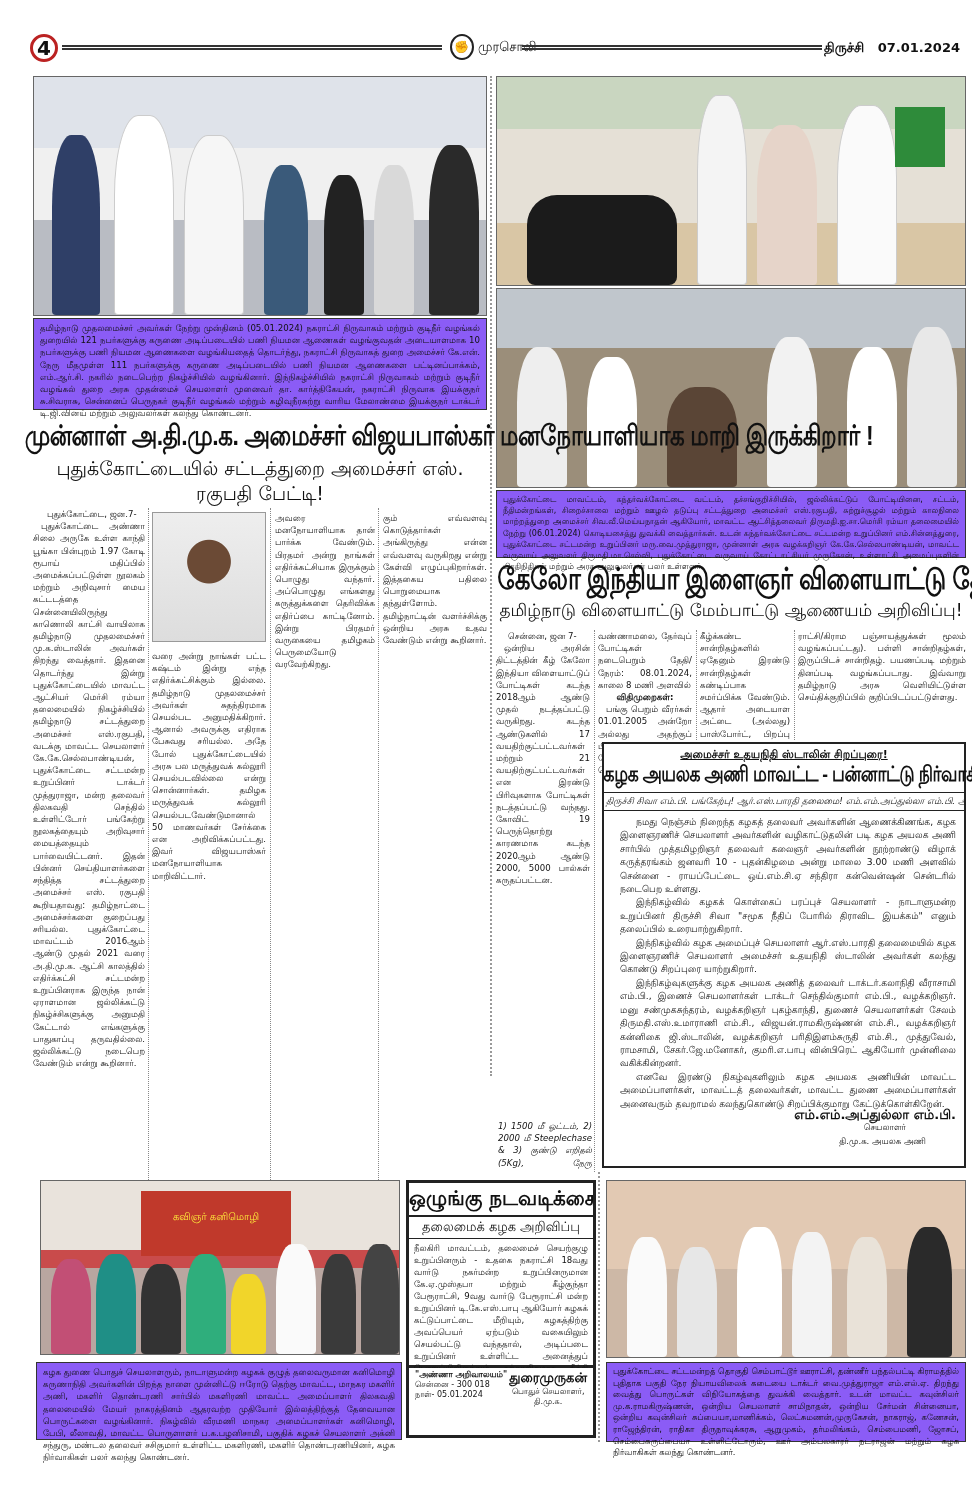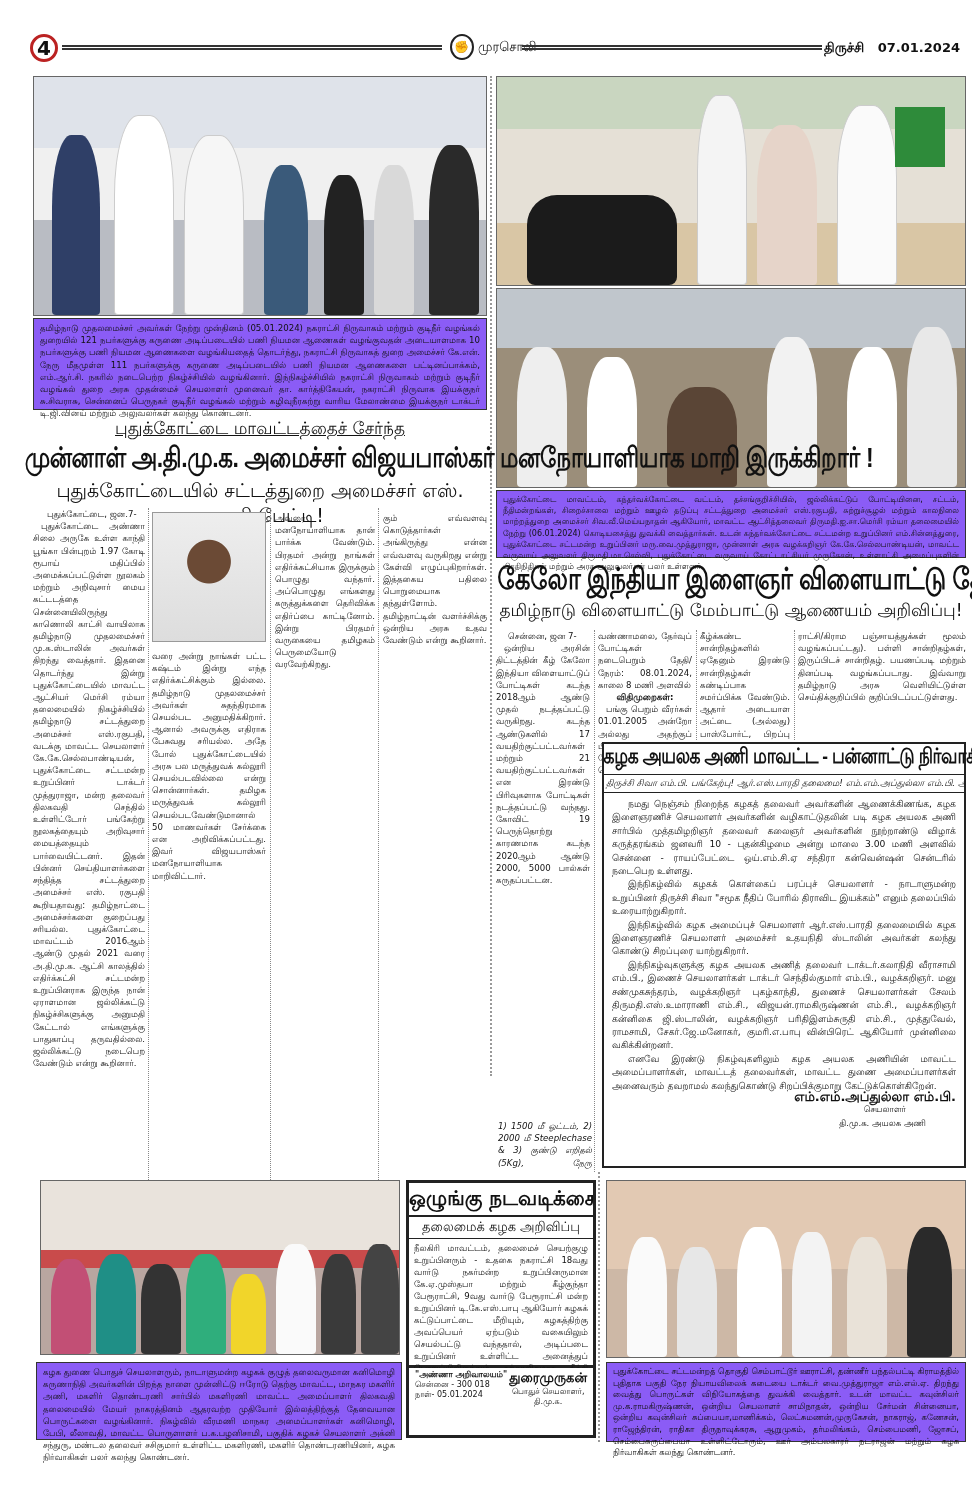--- a/index.html
+++ b/index.html
@@ -68,21 +68,20 @@
   <div class="fig" style="left:20px; width:50px; height:140px; background:#eee;"></div>
   <div class="fig" style="left:90px; width:50px; height:130px; background:#fff;"></div>
   <div class="fig" style="left:170px; width:70px; height:100px; background:#5a4536;"></div>
   <div class="fig" style="left:270px; width:50px; height:150px; background:#f2f2f2;"></div>
   <div class="fig" style="left:350px; width:50px; height:140px; background:#fff;"></div>
   <div class="fig" style="left:410px; width:50px; height:160px; background:#e8e8e8;"></div>
 </div>
 <div class="abs caption-box" style="left:496px; top:490px; width:470px; height:68px; font-size:8px; line-height:11.2px;">புதுக்கோட்டை மாவட்டம், கந்தர்வக்கோட்டை வட்டம், தச்சங்குறிச்சியில், ஜல்லிக்கட்டுப் போட்டியினை, சட்டம், நீதிமன்றங்கள், சிறைச்சாலை மற்றும் ஊழல் தடுப்பு சட்டத்துறை அமைச்சர் எஸ்.ரகுபதி, சுற்றுச்சூழல் மற்றும் காலநிலை மாற்றத்துறை அமைச்சர் சிவ.வீ.மெய்யநாதன் ஆகியோர், மாவட்ட ஆட்சித்தலைவர் திருமதி.ஐ.சா.மெர்சி ரம்யா தலைமையில் நேற்று (06.01.2024) கொடியசைத்து துவக்கி வைத்தார்கள். உடன் கந்தர்வக்கோட்டை சட்டமன்ற உறுப்பினர் எம்.சின்னத்துரை, புதுக்கோட்டை சட்டமன்ற உறுப்பினர் மரு.வை.முத்துராஜா, முன்னாள் அரசு வழக்கறிஞர் கே.கே.செல்லபாண்டியன், மாவட்ட வருவாய் அலுவலர் திருமதி.மா.செல்வி, புதுக்கோட்டை வருவாய் கோட்டாட்சியர் முருகேசன், உள்ளாட்சி அமைப்புகளின் பிரதிநிதிகள் மற்றும் அரசு அலுவலர்கள் பலர் உள்ளனர்.</div>
 
 <div class="abs" style="left:33px; top:418px; width:454px;">
-  <div class="hl-kicker">புதுக்கோட்டை மாவட்டத்தைச் சேர்ந்த</div>
   <div class="hl-main" style="font-size:28px; margin-left:-60px; width:574px; margin-top:2px;">முன்னாள் அ.தி.மு.க. அமைச்சர் விஜயபாஸ்கர் மனநோயாளியாக மாறி இருக்கிறார் !</div>
   <div class="hl-sub" style="margin-top:2px;">புதுக்கோட்டையில் சட்டத்துறை அமைச்சர் எஸ். ரகுபதி பேட்டி!</div>
 </div>
 
 <div class="abs" style="left:33px; top:508px; width:112px; height:720px;">
   <div class="body-text" style="text-indent:14px;">புதுக்கோட்டை, ஜன.7-</div>
   <div class="body-text" style="text-indent:8px;">புதுக்கோட்டை அண்ணா சிலை அருகே உள்ள காந்தி பூங்கா பின்புறம் 1.97 கோடி ரூபாய் மதிப்பில் அமைக்கப்பட்டுள்ள நூலகம் மற்றும் அறிவுசார் மைய கட்டடத்தை சென்னையிலிருந்து காணொலி காட்சி வாயிலாக தமிழ்நாடு முதலமைச்சர் மு.க.ஸ்டாலின் அவர்கள் திறந்து வைத்தார். இதனை தொடர்ந்து இன்று புதுக்கோட்டையில் மாவட்ட ஆட்சியர் மெர்சி ரம்யா தலைமையில் நிகழ்ச்சியில் தமிழ்நாடு சட்டத்துறை அமைச்சர் எஸ்.ரகுபதி, வடக்கு மாவட்ட செயலாளர் கே.கே.செல்லபாண்டியன், புதுக்கோட்டை சட்டமன்ற உறுப்பினர் டாக்டர் முத்துராஜா, மன்ற தலைவர் திலகவதி செந்தில் உள்ளிட்டோர் பங்கேற்று நூலகத்தையும் அறிவுசார் மையத்தையும் பார்வையிட்டனர். இதன் பின்னர் செய்தியாளர்களை சந்தித்த சட்டத்துறை அமைச்சர் எஸ். ரகுபதி கூறியதாவது: தமிழ்நாட்டை அமைச்சர்களை குறைப்பது சரியல்ல. புதுக்கோட்டை மாவட்டம் 2016ஆம் ஆண்டு முதல் 2021 வரை அ.தி.மு.க. ஆட்சி காலத்தில் எதிர்க்கட்சி சட்டமன்ற உறுப்பினராக இருந்த நான் ஏராளமான ஜல்லிக்கட்டு நிகழ்ச்சிகளுக்கு அனுமதி கேட்டால் எங்களுக்கு பாதுகாப்பு தருவதில்லை. ஜல்லிக்கட்டு நடைபெற வேண்டும் என்று கூறினார்.</div>
 </div>
 <div class="abs col-rule" style="left:148px; top:508px; height:720px;"></div>
 <div class="abs portrait" style="left:152px; top:512px; width:114px; height:130px;"></div>
@@ -105,38 +104,40 @@
   <div class="body-text">வண்ணாமலை, தேர்வுப் போட்டிகள் நடைபெறும் தேதி/நேரம்: 08.01.2024, காலை 8 மணி அளவில்</div>
   <div class="body-text center" style="font-weight:bold;">விதிமுறைகள்:</div>
   <div class="body-text" style="text-indent:8px;">பங்கு பெறும் வீரர்கள் 01.01.2005 அன்றோ அல்லது அதற்குப் பின்னரோ பிறந்திருக்க வேண்டும். பங்கு பெறும் வீரர்கள்</div>
 </div>
 <div class="abs col-rule" style="left:696px; top:630px; height:110px;"></div>
 <div class="abs body-text" style="left:700px; top:630px; width:90px; height:110px; overflow:hidden;">கீழ்க்கண்ட சான்றிதழ்களில் ஏதேனும் இரண்டு சான்றிதழ்கள் கண்டிப்பாக சமர்ப்பிக்க வேண்டும். ஆதார் அடையாள அட்டை (அல்லது) பாஸ்போர்ட், பிறப்பு சான்றிதழ் (குறைந்தது 5 ஆண்டுகளுக்கு முன்பு அதாவது 01.01.2023 அன்றோ அல்லது அதற்கு முன் நக</div>
 <div class="abs col-rule" style="left:794px; top:630px; height:110px;"></div>
 <div class="abs body-text" style="left:798px; top:630px; width:168px; height:110px; overflow:hidden;">ராட்சி/கிராம பஞ்சாயத்துக்கள் மூலம் வழங்கப்பட்டது). பள்ளி சான்றிதழ்கள், இருப்பிடச் சான்றிதழ். பயணப்படி மற்றும் தினப்படி வழங்கப்படாது. இவ்வாறு தமிழ்நாடு அரசு வெளியிட்டுள்ள செய்திக்குறிப்பில் குறிப்பிடப்பட்டுள்ளது.</div>
 
 <div class="abs box" style="left:602px; top:742px; width:364px; height:426px;">
+  <div style="font-size:11px; text-align:center; text-decoration:underline; font-weight:bold; padding-top:4px;">அமைச்சர் உதயநிதி ஸ்டாலின் சிறப்புரை!</div>
   <div class="hl-main" style="font-size:21px; margin-left:-40px; width:440px; border-bottom:1.5px solid #222; padding-bottom:3px;">கழக அயலக அணி மாவட்ட - பன்னாட்டு நிர்வாகிகள் ஆலோசனைக் கூட்டம்!</div>
   <div style="font-size:9px; text-align:center; font-style:italic; border-bottom:1.5px solid #222; padding:3px 2px; white-space:nowrap; overflow:hidden;">திருச்சி சிவா எம்.பி. பங்கேற்பு! ஆர்.எஸ்.பாரதி தலைமை! எம்.எம்.அப்துல்லா எம்.பி. அறிவிப்பு!</div>
-  <div style="padding:4px 8px 0 8px; font-size:9.2px; line-height:13.4px; text-align:justify;">
+  <div style="padding:4px 8px 0 16px; font-size:9.2px; line-height:13.4px; text-align:justify;">
     <p style="text-indent:16px;">நமது நெஞ்சம் நிறைந்த கழகத் தலைவர் அவர்களின் ஆணைக்கிணங்க, கழக இளைஞரணிச் செயலாளர் அவர்களின் வழிகாட்டுதலின் படி கழக அயலக அணி சார்பில் முத்தமிழறிஞர் தலைவர் கலைஞர் அவர்களின் நூற்றாண்டு விழாக் கருத்தரங்கம் ஜனவரி 10 - புதன்கிழமை அன்று மாலை 3.00 மணி அளவில் சென்னை - ராயப்பேட்டை ஒய்.எம்.சி.ஏ சந்திரா கன்வென்ஷன் சென்டரில் நடைபெற உள்ளது.</p>
     <p style="text-indent:16px;">இந்நிகழ்வில் கழகக் கொள்கைப் பரப்புச் செயலாளர் - நாடாளுமன்ற உறுப்பினர் திருச்சி சிவா "சமூக நீதிப் போரில் திராவிட இயக்கம்" எனும் தலைப்பில் உரையாற்றுகிறார்.</p>
     <p style="text-indent:16px;">இந்நிகழ்வில் கழக அமைப்புச் செயலாளர் ஆர்.எஸ்.பாரதி தலைமையில் கழக இளைஞரணிச் செயலாளர் அமைச்சர் உதயநிதி ஸ்டாலின் அவர்கள் கலந்து கொண்டு சிறப்புரை யாற்றுகிறார்.</p>
     <p style="text-indent:16px;">இந்நிகழ்வுகளுக்கு கழக அயலக அணித் தலைவர் டாக்டர்.கலாநிதி வீராசாமி எம்.பி., இணைச் செயலாளர்கள் டாக்டர் செந்தில்குமார் எம்.பி., வழக்கறிஞர். மனு சண்முகசுந்தரம், வழக்கறிஞர் புகழ்காந்தி, துணைச் செயலாளர்கள் சேலம் திருமதி.எஸ்.உமாராணி எம்.சி., விஜயன்.ராமகிருஷ்ணன் எம்.சி., வழக்கறிஞர் கன்னிகை ஜி.ஸ்டாலின், வழக்கறிஞர் பரிதிஇளம்சுருதி எம்.சி., முத்துவேல், ராமசாமி, சேகர்.ஜே.மனோகர், குமரி.எ.பாபு வின்பிரெட் ஆகியோர் முன்னிலை வகிக்கின்றனர்.</p>
     <p style="text-indent:16px;">எனவே இரண்டு நிகழ்வுகளிலும் கழக அயலக அணியின் மாவட்ட அமைப்பாளர்கள், மாவட்டத் தலைவர்கள், மாவட்ட துணை அமைப்பாளர்கள் அனைவரும் தவறாமல் கலந்துகொண்டு சிறப்பிக்குமாறு கேட்டுக்கொள்கிறேன்.</p>
     <div class="sig" style="font-size:13px; margin-top:-2px;">எம்.எம்.அப்துல்லா எம்.பி.</div>
     <div style="text-align:right; padding-right:50px; font-size:8.5px;">செயலாளர்</div>
     <div style="text-align:right; padding-right:30px; font-size:8.5px;">தி.மு.க. அயலக அணி</div>
   </div>
 </div>
 
 <div class="abs col-rule" style="left:594px; top:742px; height:430px;"></div>
 <div class="abs body-text" style="left:498px; top:1120px; width:94px; height:50px; font-style:italic; overflow:hidden;">1) 1500 மீ ஓட்டம், 2) 2000 மீ Steeplechase &amp; 3) குண்டு எறிதல் (5Kg), நேரு விளையாட்டரங்கம், திரு</div>
 
 <div class="abs photo" style="left:40px; top:1180px; width:360px; height:175px; background:linear-gradient(180deg,#e9e3dc 0 40%,#c94b4b 40% 50%,#b9a6a0 50%);" title="kanimozhi-birthday-welfare-distribution-photo">
+  <div class="abs" style="left:100px; top:10px; width:150px; height:65px; background:#c0392b; color:#ffeb3b; font-size:10px; text-align:center; padding-top:20px;">கவிஞர் கனிமொழி</div>
   <div class="fig" style="left:10px; width:40px; height:95px; background:#c24f75;"></div>
   <div class="fig" style="left:55px; width:40px; height:100px; background:#1f8f86;"></div>
   <div class="fig" style="left:100px; width:40px; height:90px; background:#333;"></div>
   <div class="fig" style="left:145px; width:40px; height:100px; background:#2fae7c;"></div>
   <div class="fig" style="left:190px; width:35px; height:80px; background:#f1d52a;"></div>
   <div class="fig" style="left:235px; width:40px; height:110px; background:#fafafa;"></div>
   <div class="fig" style="left:280px; width:35px; height:100px; background:#3a3a3a;"></div>
   <div class="fig" style="left:320px; width:38px; height:110px; background:#444;"></div>
 </div>
 <div class="abs caption-box" style="left:36px; top:1362px; width:366px; height:78px;">கழக துணை பொதுச் செயலாளரும், நாடாளுமன்ற கழகக் குழுத் தலைவருமான கனிமொழி கருணாநிதி அவர்களின் பிறந்த நாளை முன்னிட்டு ஈரோடு தெற்கு மாவட்ட, மாநகர மகளிர் அணி, மகளிர் தொண்டரணி சார்பில் மகளிரணி மாவட்ட அமைப்பாளர் திலகவதி தலைமையில் மேயர் நாகரத்தினம் ஆதரவற்ற முதியோர் இல்லத்திற்குத் தேவையான பொருட்களை வழங்கினார். நிகழ்வில் வீரமணி மாநகர அமைப்பாளர்கள் கனிமொழி, பேபி, லீலாவதி, மாவட்ட பொருளாளர் ப.க.பழனிசாமி, பகுதிக் கழகச் செயலாளர் அக்னி சந்துரு, மண்டல தலைவர் சசிகுமார் உள்ளிட்ட மகளிரணி, மகளிர் தொண்டரணியினர், கழக நிர்வாகிகள் பலர் கலந்து கொண்டனர்.</div>

